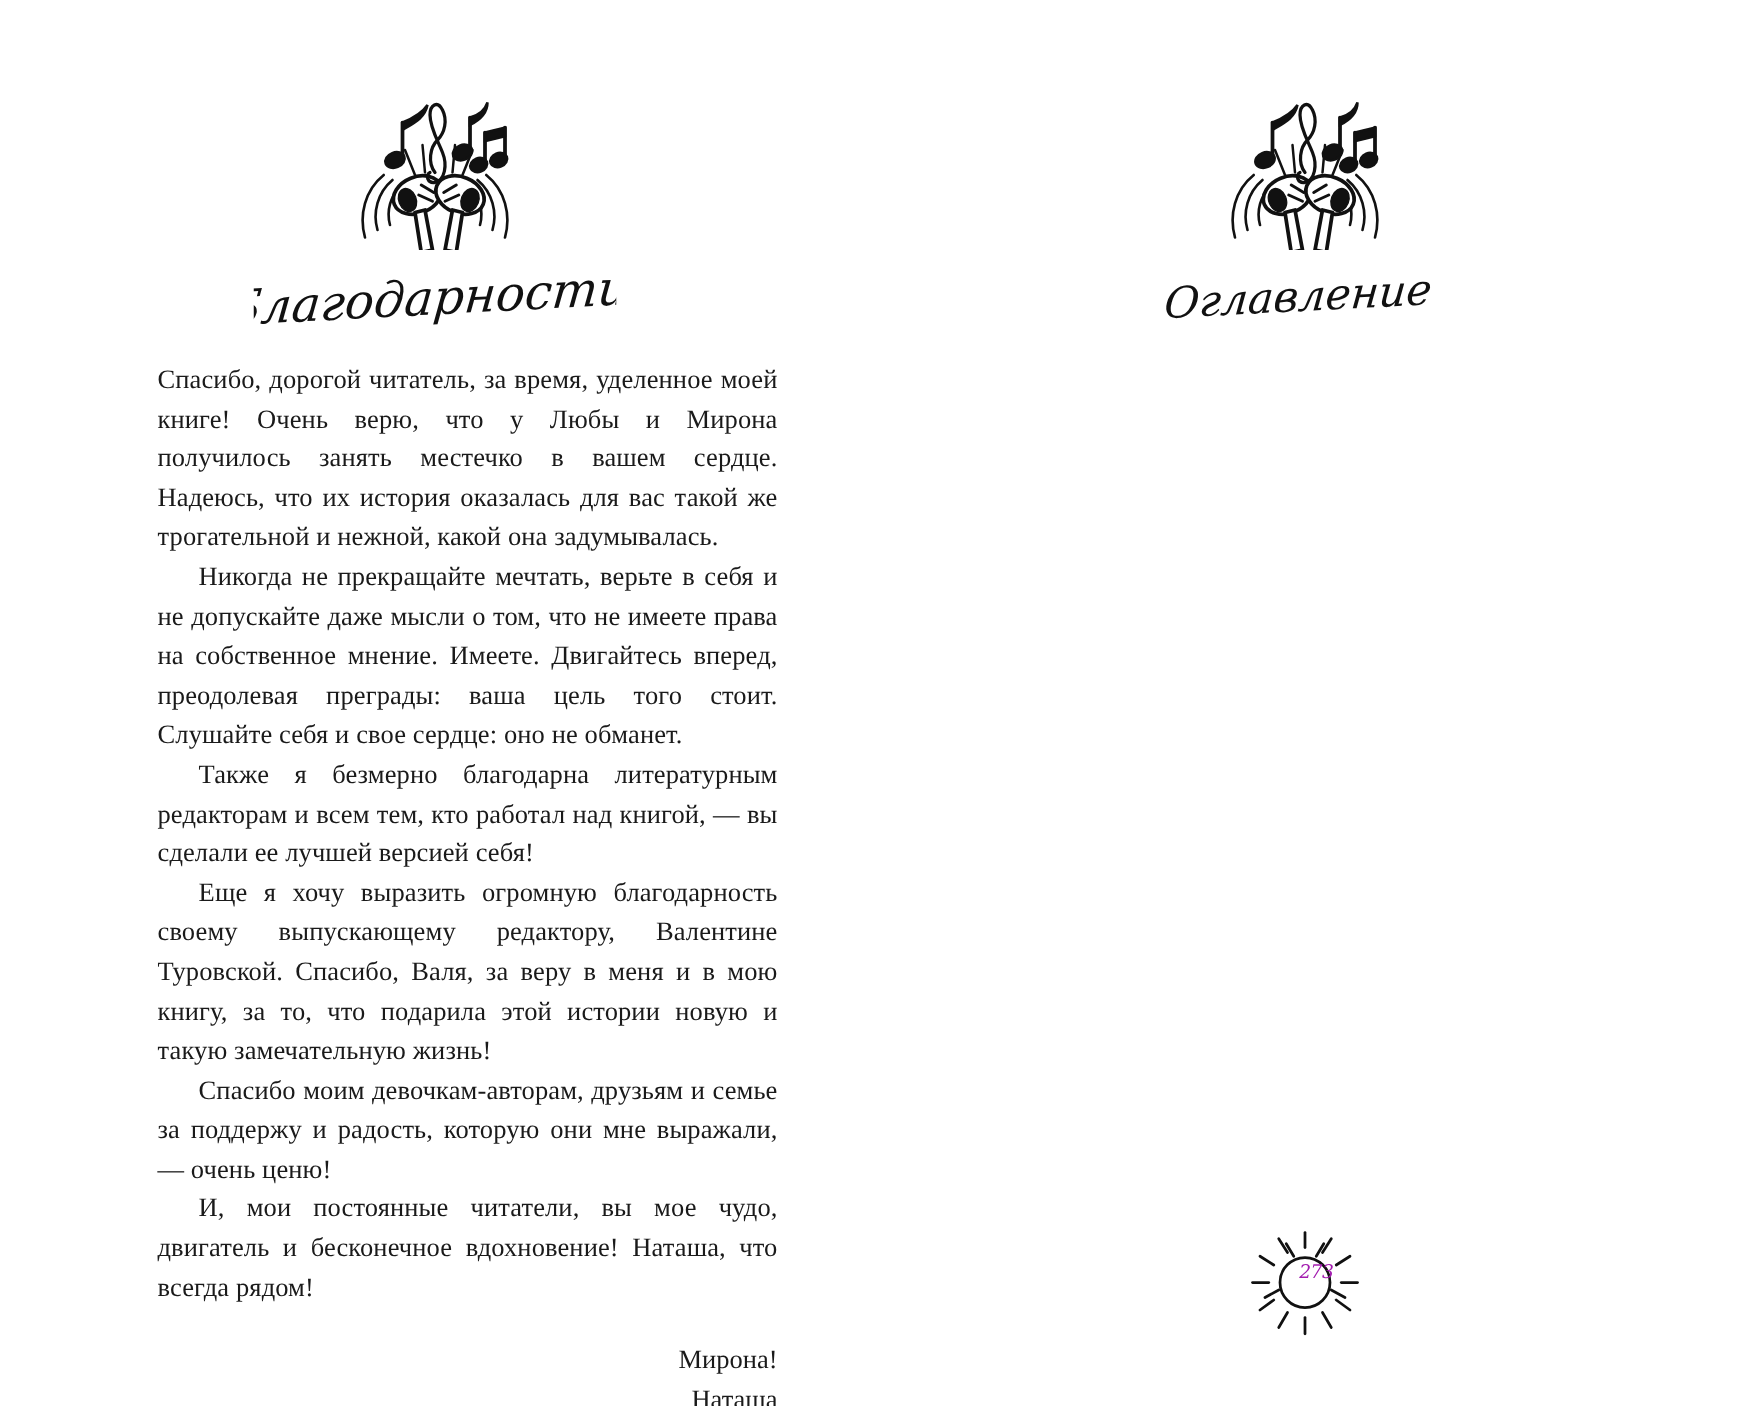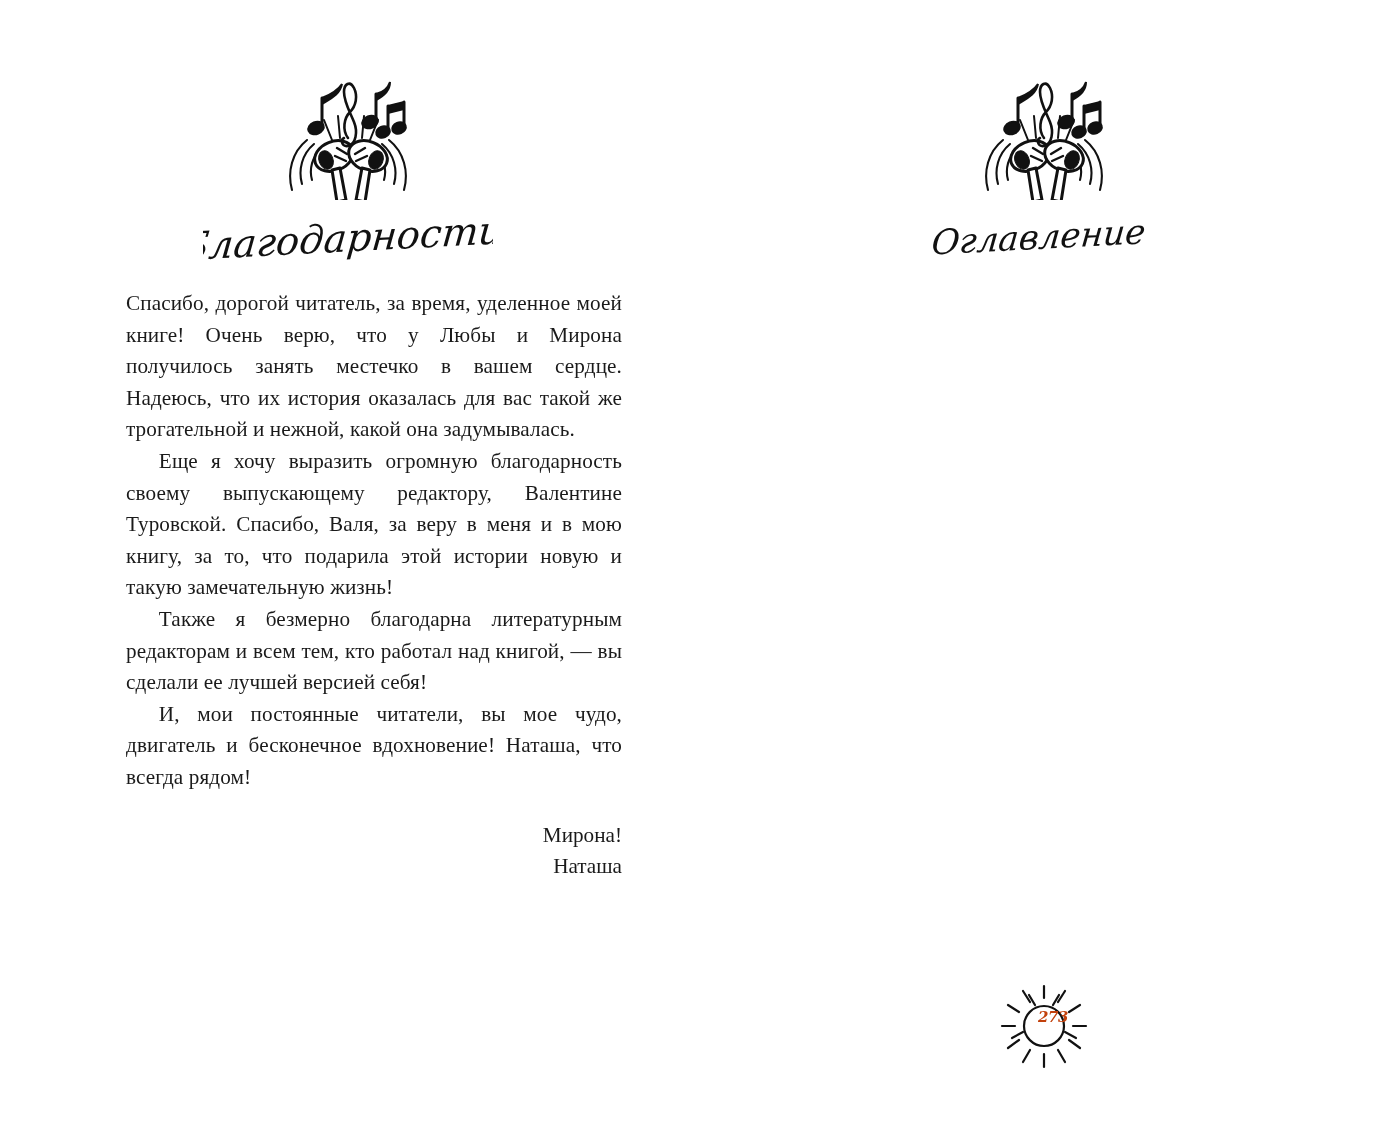--- a/index.html
+++ b/index.html
@@ -94,23 +94,22 @@
   }
   .sun-badge svg { display: block; width: 100%; height: 100%; }
   .sun-num {
     position: absolute;
     left: 18px; right: 0;
     top: 26px;
     text-align: center;
     font-family: "DejaVu Serif", serif;
     font-style: italic;
     font-size: 15px;
-    color: #c2410c;
+    color: #a21caf;
     letter-spacing: -0.5px;
-    font-weight: bold;
   }
 </style>
 </head>
 <body>
 
 <div class="spread">
 
   <div class="page">
 
     <div class="ornament">
@@ -178,22 +177,24 @@
     </div>
 
     <div class="script-heading">
       <svg viewBox="0 0 300 80" width="290" height="80" xmlns="http://www.w3.org/2000/svg">
         <text x="150" y="56" text-anchor="middle" font-family="DejaVu Serif, serif" font-style="italic" font-size="40" fill="#111" transform="rotate(-3 150 48) skewX(-8)">Благодарности</text>
       </svg>
     </div>
 
     <div class="body-col">
       <p class="first">Спасибо, дорогой читатель, за время, уделенное моей книге! Очень верю, что у Любы и Мирона получилось занять местечко в вашем сердце. Надеюсь, что их история оказалась для вас такой же трогательной и нежной, какой она задумывалась.</p>
+      <p>Никогда не прекращайте мечтать, верьте в себя и не допускайте даже мысли о том, что не имеете права на собственное мнение. Имеете. Двигайтесь вперед, преодолевая преграды: ваша цель того стоит. Слушайте себя и свое сердце: оно не обманет.</p>
+      <p>Также я безмерно благодарна литературным редакторам и всем тем, кто работал над книгой, — вы сделали ее лучшей версией себя!</p>
       <p>Еще я хочу выразить огромную благодарность своему выпускающему редактору, Валентине Туровской. Спасибо, Валя, за веру в меня и в мою книгу, за то, что подарила этой истории новую и такую замечательную жизнь!</p>
-      <p>Также я безмерно благодарна литературным редакторам и всем тем, кто работал над книгой, — вы сделали ее лучшей версией себя!</p>
+      <p>Спасибо моим девочкам-авторам, друзьям и семье за поддержу и радость, которую они мне выражали, — очень ценю!</p>
       <p>И, мои постоянные читатели, вы мое чудо, двигатель и бесконечное вдохновение! Наташа, что всегда рядом!</p>
 
       <div class="signature">
         <div>Мирона!</div>
         <div>Наташа</div>
       </div>
     </div>
   </div>
 
   <div class="page">

